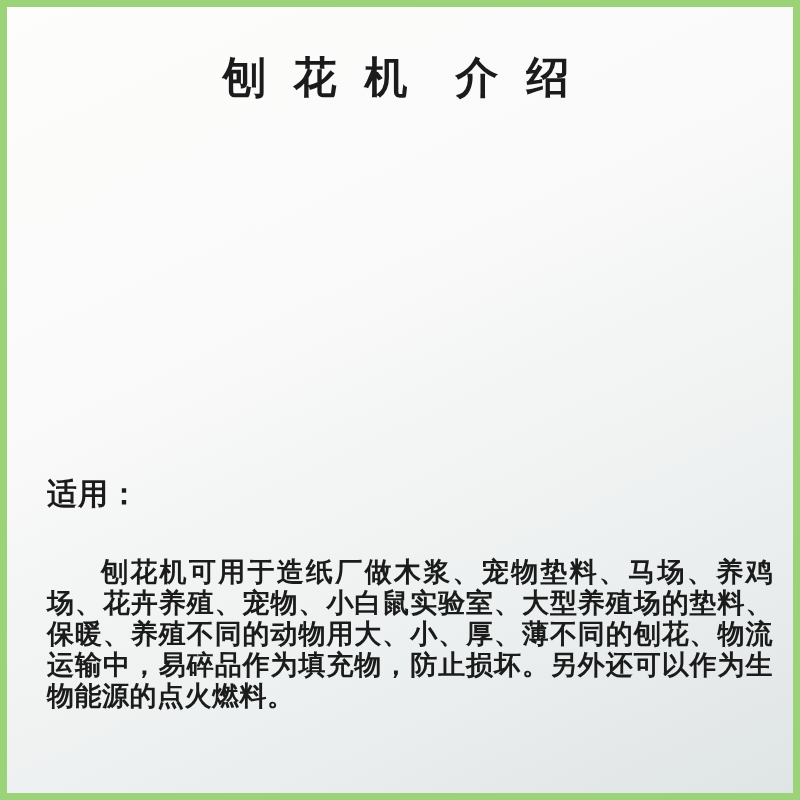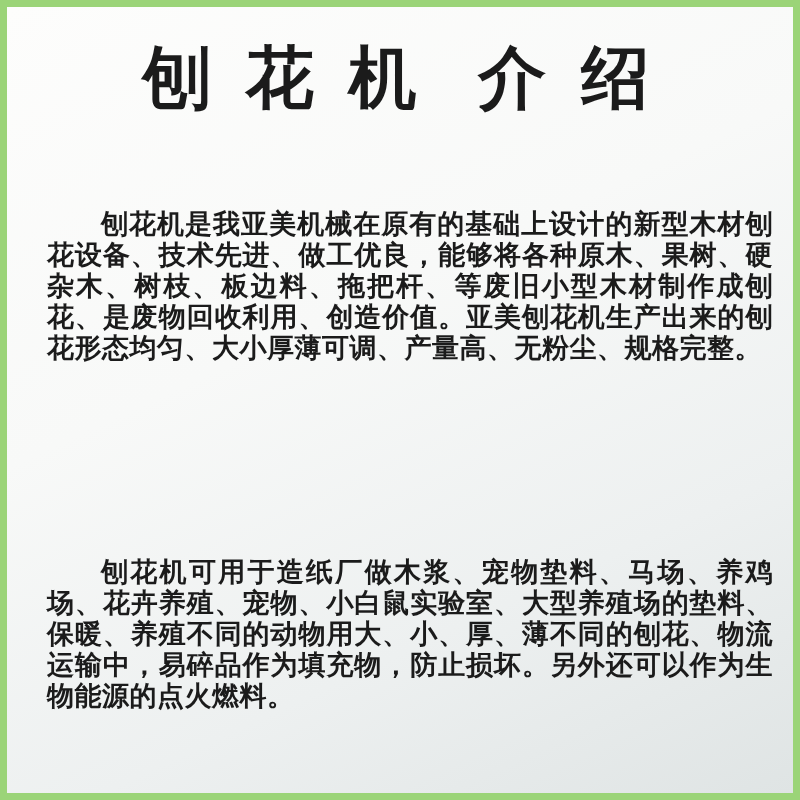--- a/index.html
+++ b/index.html
@@ -25,21 +25,21 @@
       #edf0f0 72%,
       var(--background-bottom, #dfe4e4) 100%);
   }
   .title {
     position: absolute;
     top: 38px;
     left: 0;
     width: 100%;
     margin: 0;
     text-align: center;
-    font-size: 68px;
+    font-size: 43px;
     line-height: 64px;
     font-weight: 700;
     letter-spacing: 8px;
     color: var(--text, #151515);
     white-space: pre;
   }
   .para {
     position: absolute;
     left: 40px;
     width: 726px;
@@ -70,17 +70,17 @@
     top: 538px;
     margin-top: 12px;
   }
 </style>
 </head>
 <body>
 
 <div class="page">
   <h1 class="title">刨 花 机  介 绍</h1>
 
-  <p class="para para-intro">刨花机是我亚美机械在原有的基础上设计的新型木材刨花设备、技术先进、做工优良，能够将各种原木、果树、硬杂木、树枝、板边料、拖把杆、等废旧小型木材制作成刨花、是废物回收利用、创造价值。亚美刨花机生产出来的刨花形态均匀、大小厚薄可调、产量高、无粉尘、规格完整。</p>
 
+  <h2 class="section-heading">适用：</h2>
 
   <p class="para para-usage">刨花机可用于造纸厂做木浆、宠物垫料、马场、养鸡场、花卉养殖、宠物、小白鼠实验室、大型养殖场的垫料、保暖、养殖不同的动物用大、小、厚、薄不同的刨花、物流运输中，易碎品作为填充物，防止损坏。另外还可以作为生物能源的点火燃料。</p>
 </div>
 
 </body></html>

